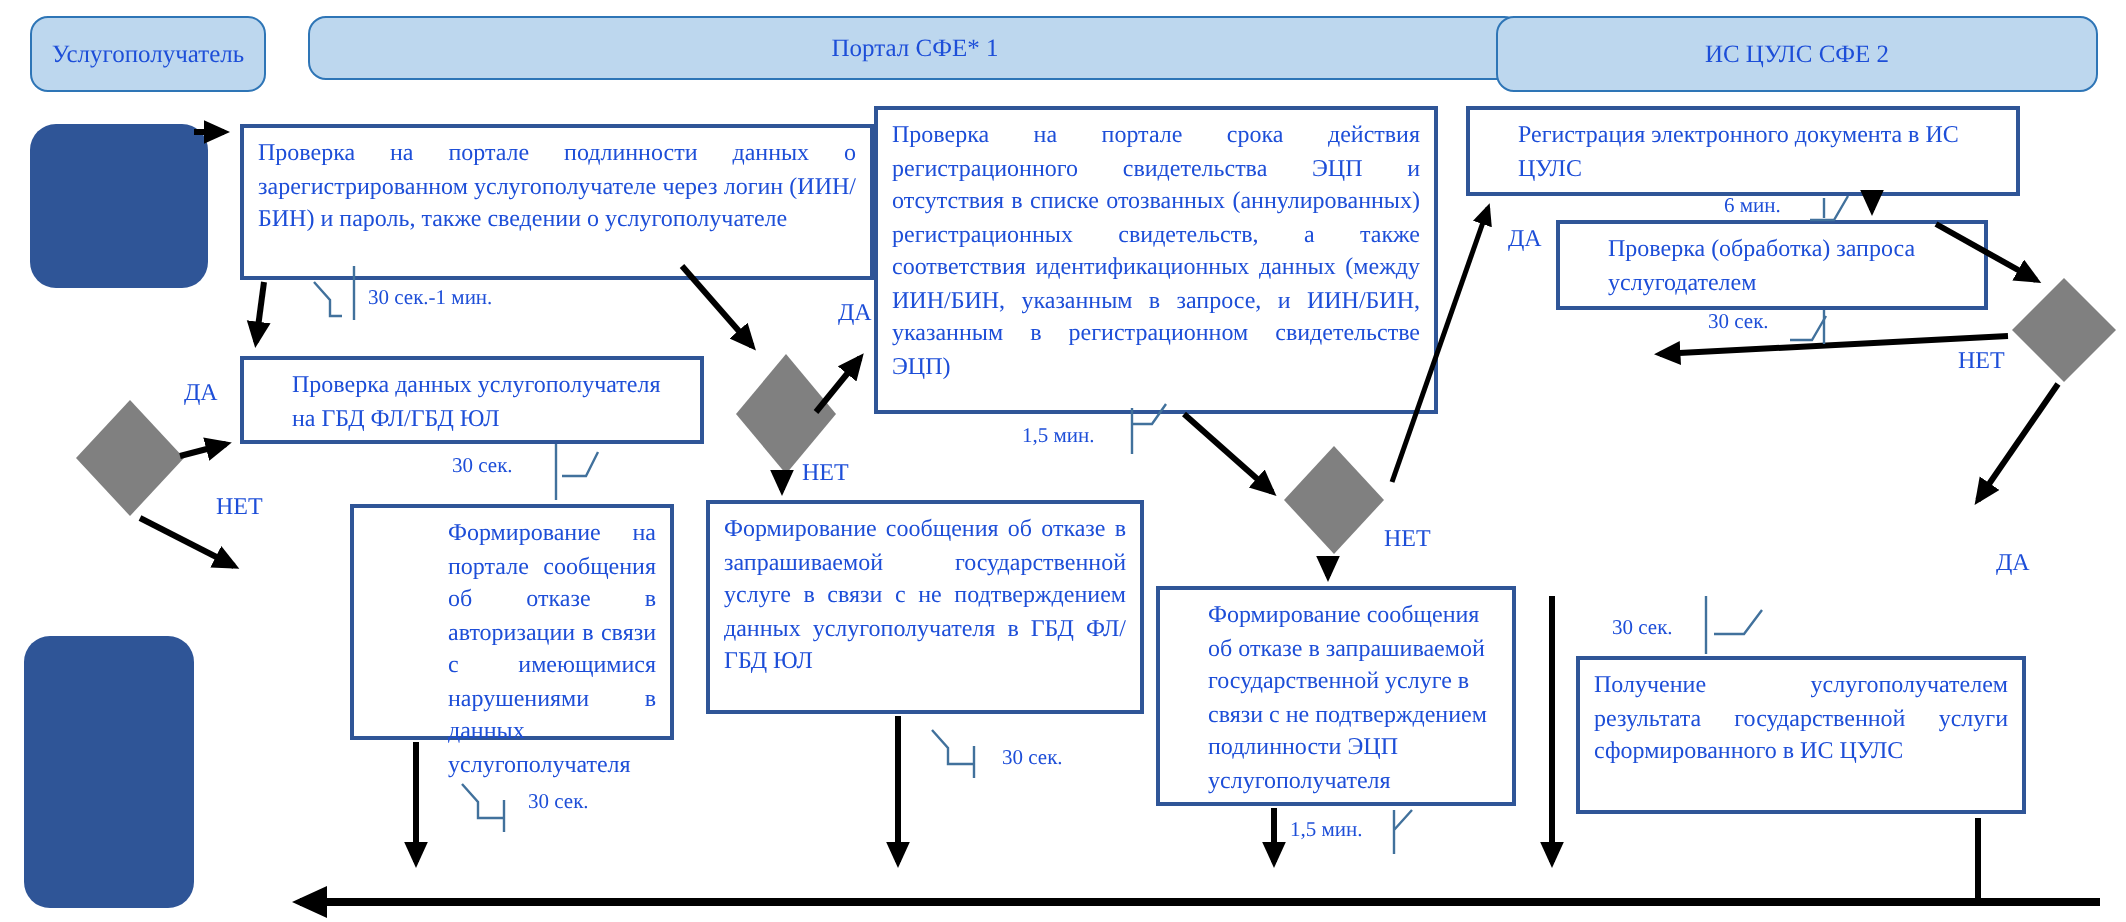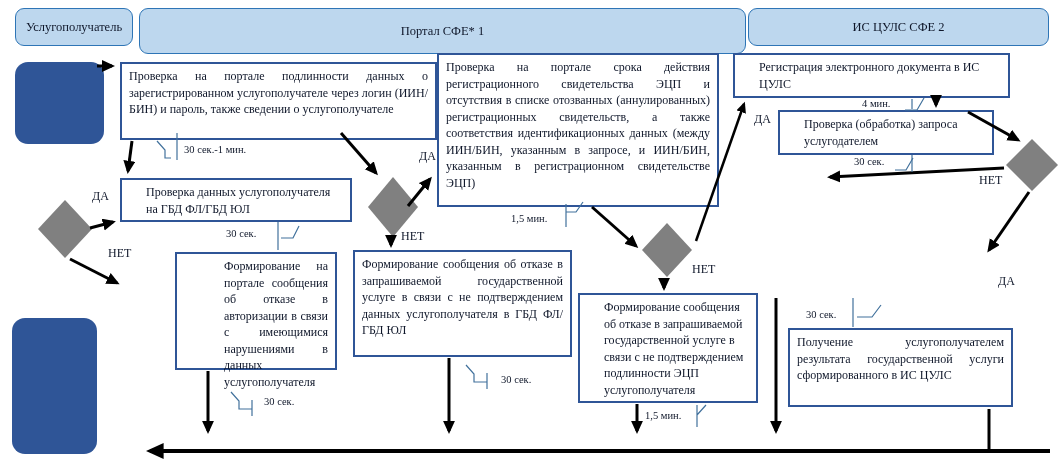--- a/index.html
+++ b/index.html
@@ -1,18 +1,18 @@
 <!DOCTYPE html>
 <html><head>
 <meta charset="utf-8">
 <style>
   html,body{margin:0;padding:0;background:#fff;}
   #stage{
     position:relative;width:1063px;height:461px;background:#fff;overflow:hidden;
-    font-family:"Liberation Serif", serif;color:#0f172a;
+    font-family:"Liberation Serif", serif;color:#1d4ed8;
   }
   .lane-header{
     position:absolute;box-sizing:border-box;
     background:#BDD7EE;border:1.6px solid #2E75B6;border-radius:9px;
     display:flex;align-items:center;justify-content:center;text-align:center;
     font-size:12.5px;line-height:1.15;padding:2px 6px;
   }
   .actor{
     position:absolute;box-sizing:border-box;background:#2F5597;border-radius:13px;
   }
@@ -26,21 +26,21 @@
   svg#wires{position:absolute;left:0;top:0;pointer-events:none;}
 </style>
 </head>
 <body>
 
 <div id="stage">
 
   <div class="lane-header" style="left:15px;top:8px;width:118px;height:38px;">
     <span>Услугополучатель</span>
   </div>
-  <div class="lane-header" style="left:139px;top:8px;width:607px;height:46px;font-family:Liberation Serif, serif;">
+  <div class="lane-header" style="left:154px;top:8px;width:607px;height:32px;font-family:Liberation Serif, serif;">
     <span>Портал СФЕ* 1</span>
   </div>
   <div class="lane-header" style="left:748px;top:8px;width:301px;height:38px;">
     <span>ИС ЦУЛС СФЕ 2</span>
   </div>
 
   <div class="actor" style="left:15px;top:62px;width:89px;height:82px;"></div>
   <div class="actor" style="left:12px;top:318px;width:85px;height:136px;"></div>
 
   <div class="node" style="left:120px;top:62px;width:317px;height:78px;">
@@ -75,21 +75,21 @@
   <span class="lbl" style="left:108px;top:246px;">НЕТ</span>
   <span class="lbl" style="left:419px;top:149px;">ДА</span>
   <span class="lbl" style="left:401px;top:229px;">НЕТ</span>
   <span class="lbl" style="left:754px;top:112px;">ДА</span>
   <span class="lbl" style="left:692px;top:262px;">НЕТ</span>
   <span class="lbl" style="left:979px;top:173px;">НЕТ</span>
   <span class="lbl" style="left:998px;top:274px;">ДА</span>
 
   <span class="timer" style="left:184px;top:144px;">30 сек.-1 мин.</span>
   <span class="timer" style="left:511px;top:213px;">1,5 мин.</span>
-  <span class="timer" style="left:862px;top:98px;">4 мин.</span>
+  <span class="timer" style="left:862px;top:98px;">6 мин.</span>
   <span class="timer" style="left:854px;top:156px;">30 сек.</span>
   <span class="timer" style="left:226px;top:228px;">30 сек.</span>
   <span class="timer" style="left:264px;top:396px;">30 сек.</span>
   <span class="timer" style="left:501px;top:374px;">30 сек.</span>
   <span class="timer" style="left:645px;top:410px;">1,5 мин.</span>
   <span class="timer" style="left:806px;top:309px;">30 сек.</span>
 
   <svg id="wires" width="1063" height="461" viewBox="0 0 1063 461">
     <defs>
       <marker id="ah" markerWidth="5" markerHeight="5" refX="3.4" refY="2" orient="auto">

